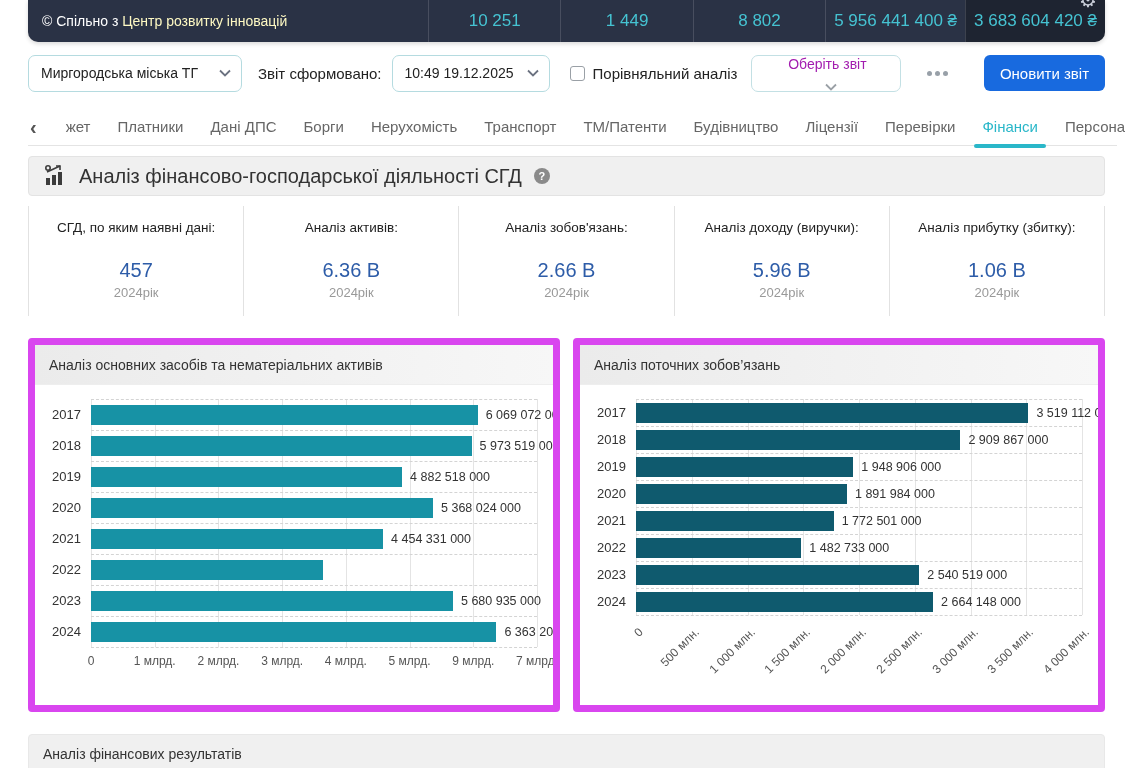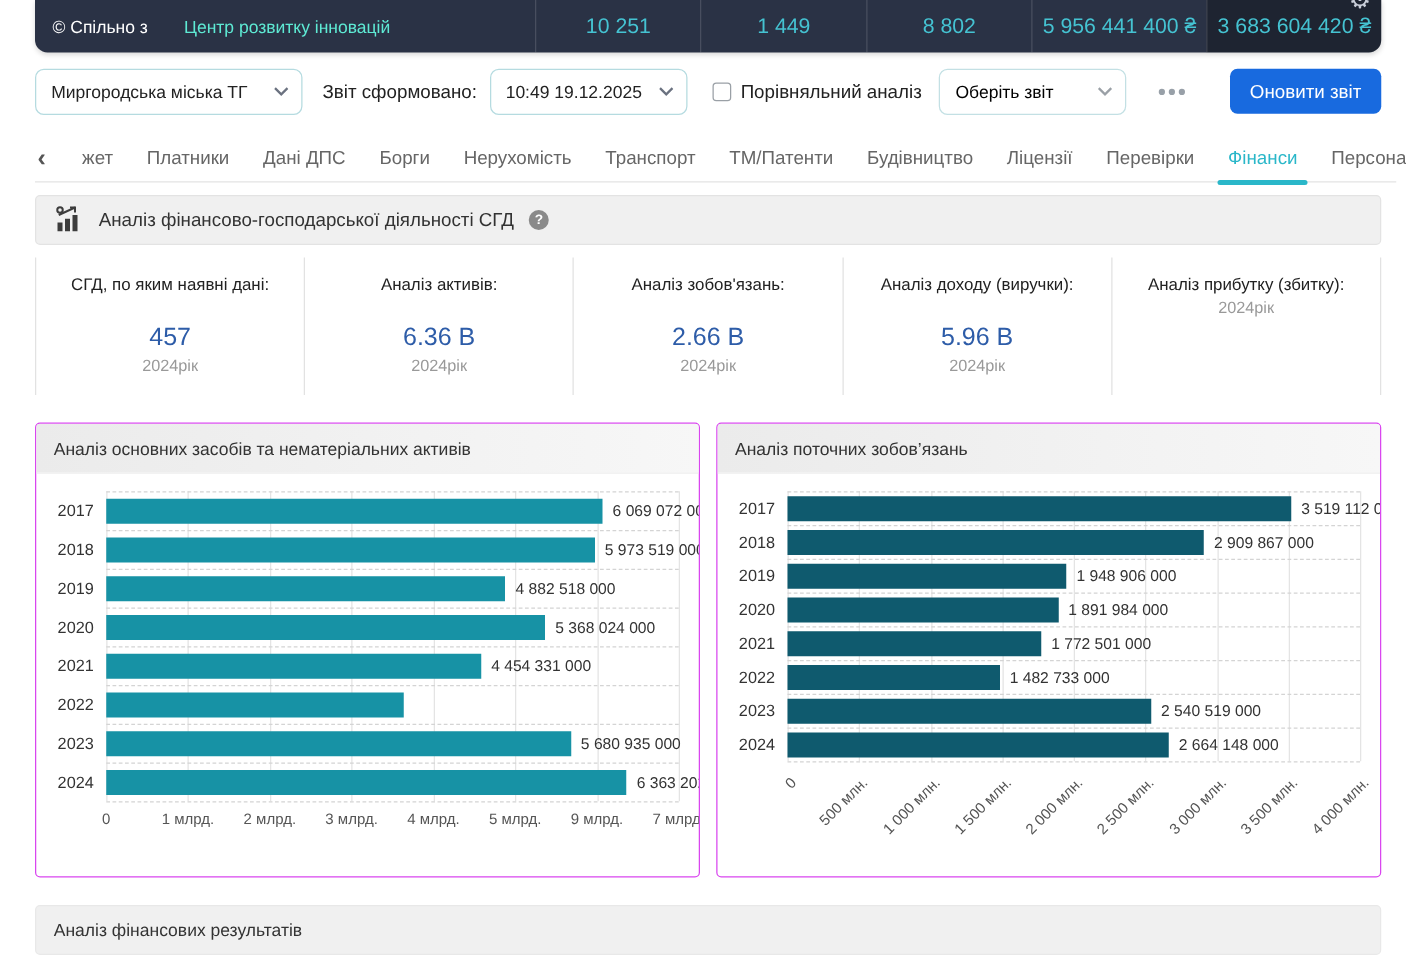--- a/index.html
+++ b/index.html
@@ -4,35 +4,35 @@
 <style>
   * { margin:0; padding:0; box-sizing:border-box; }
   html,body { background:#fff; font-family:"Liberation Sans", sans-serif; color:#222; }
   .page { width:1125px; height:768px; overflow:hidden; background:#fff; position:relative; }
 
   
   .topbar { position:relative; margin:0 20px 0 28px; height:42px; background:#2a3245;
             border-radius:0 0 10px 10px; display:flex; align-items:center; overflow:hidden;
             box-shadow:0 2px 4px rgba(0,0,0,.15); }
   .topbar-left { flex:0 0 400px; padding-left:14px; font-size:14px; color:#fff; white-space:nowrap; }
-  .topbar-left a { color:#5eead4; text-decoration:none; cursor:pointer;margin-left:25px; }
+  .topbar-left a { color:#fef9c3; text-decoration:none; cursor:pointer; }
   .topbar-stats { flex:1; display:flex; height:100%; }
   .topbar-seg { flex:1; display:flex; align-items:center; justify-content:center;
                 border-left:1px solid rgba(255,255,255,.14); color:#45c3d2; font-size:17px;
                 white-space:nowrap; padding:0 8px; }
   .topbar-seg.dark { background:rgba(0,0,0,.28); }
   .gear { position:absolute; top:-10px; right:8px; font-size:20px; color:#c9ced9; cursor:pointer; line-height:1; }
 
   
   .controls { display:flex; align-items:center; margin:12px 20px 0 28px; height:38px; }
   .sel { height:37px; background:#fff; border:1px solid #b5dbe0; border-radius:7px;
          display:flex; align-items:center; justify-content:space-between; padding:0 10px 0 12px;
          font-size:14px; color:#222; cursor:pointer; }
   .sel .chev { margin-left:8px; display:flex; }
-  .sel.placeholder { color:#000000; border-color:#c3e0e4; }
+  .sel.placeholder { color:#a21caf; border-color:#c3e0e4;flex-direction:column; }
   .ctrl-label { font-size:15px; color:#222; white-space:nowrap; }
   .checkbox { width:15px; height:15px; border:1.5px solid #9aa0a6; border-radius:3px; background:#fff;
               appearance:none; -webkit-appearance:none; cursor:pointer; }
   .meatballs { display:flex; gap:3px; margin-left:auto; cursor:pointer; padding:6px; }
   .meatballs i { width:5px; height:5px; border-radius:50%; background:#98a0a8; }
   .btn-update { margin-left:30px; height:36px; padding:0 16px; background:#186adf; color:#fff;
                 border:none; border-radius:6px; font-size:15px; cursor:pointer; font-family:inherit; }
 
   
   .tabs-row { display:flex; align-items:center; margin:16px 8px 0 28px; height:38px;
@@ -40,35 +40,35 @@
   .tab-nav { font-size:20px; color:#555; cursor:pointer; line-height:1; padding:0 2px; font-weight:bold; }
   .tab { font-size:15px; color:#666; cursor:pointer; position:relative; height:38px;
          display:flex; align-items:center; white-space:nowrap; }
   .tab.active { color:#2ab7c9; }
   .tab.active::after { content:""; position:absolute; left:-8px; right:-8px; bottom:-2px;
                        height:4px; border-radius:3px; background:#2ab7c9; }
 
   
   .section-header { margin:10px 20px 0 28px; height:40px; background:#f0f0f0; border:1px solid #e3e3e3;
                     border-radius:4px; display:flex; align-items:center; padding:0 14px; gap:12px; }
-  .section-header .title { font-size:15px; color:#333; }
+  .section-header .title { font-size:20px; color:#333; }
   .help { width:16px; height:16px; border-radius:50%; background:#8a8a8a; color:#fff; font-size:11px;
           font-weight:bold; display:flex; align-items:center; justify-content:center; cursor:pointer; }
 
   
   .stats-row { display:flex; margin:10px 20px 0 28px; }
   .stat-card { flex:1; border-left:1px solid #e2e2e2; padding:14px 10px 16px; text-align:center; }
   .stat-card:last-child { border-right:1px solid #e2e2e2; }
   .stat-label { font-size:13.5px; color:#222; }
   .stat-value { font-size:20px; color:#2d5ca8; margin-top:24px; }
   .stat-period { font-size:13px; color:#999; margin-top:3px; }
 
   
   .charts-row { display:flex; gap:13px; margin:22px 20px 0 28px; }
-  .chart-panel { flex:1; border:1px solid #d946ef; border-radius:4px; min-height:364px; overflow:hidden; background:#fff; }
+  .chart-panel { flex:1; border:7px solid #d946ef; border-radius:4px; min-height:364px; overflow:hidden; background:#fff; }
   .chart-header { height:40px; background:linear-gradient(90deg,#ebebeb,#f7f7f7); display:flex;
                   align-items:center; padding:0 14px; font-size:14px; color:#333;
                   border-bottom:1px solid #eee; }
   .plot-wrap { padding:14px 16px 8px 10px; }
   .plot { position:relative; }
   .plot-grid { position:absolute; left:46px; right:0; top:0; }
   .vline { position:absolute; top:0; bottom:0; width:1px; background:#e4e4e4; }
   .hline { position:absolute; left:0; right:0; border-top:1px dashed #d4d4d4; }
   .chart-row { display:flex; position:relative; }
   .ylabel { width:46px; text-align:right; padding-right:10px; font-size:13px; color:#333; }
@@ -190,20 +190,21 @@
         <div class="stat-value">2.66 B</div>
         <div class="stat-period">2024рік</div>
       </div>
       <div class="stat-card">
         <div class="stat-label">Аналіз доходу (виручки):</div>
         <div class="stat-value">5.96 B</div>
         <div class="stat-period">2024рік</div>
       </div>
       <div class="stat-card">
         <div class="stat-label">Аналіз прибутку (збитку):</div>
+        <div class="stat-value">1.06 B</div>
         <div class="stat-period">2024рік</div>
       </div>
     </div>
 
   <div class="charts-row">
     <div class="chart-panel" id="chart-0">
       <div class="chart-header">Аналіз основних засобів та нематеріальних активів</div>
       <div class="plot-wrap">
           <div class="plot" style="height: 248px;">
             <div class="plot-grid" style="height: 248px;">

